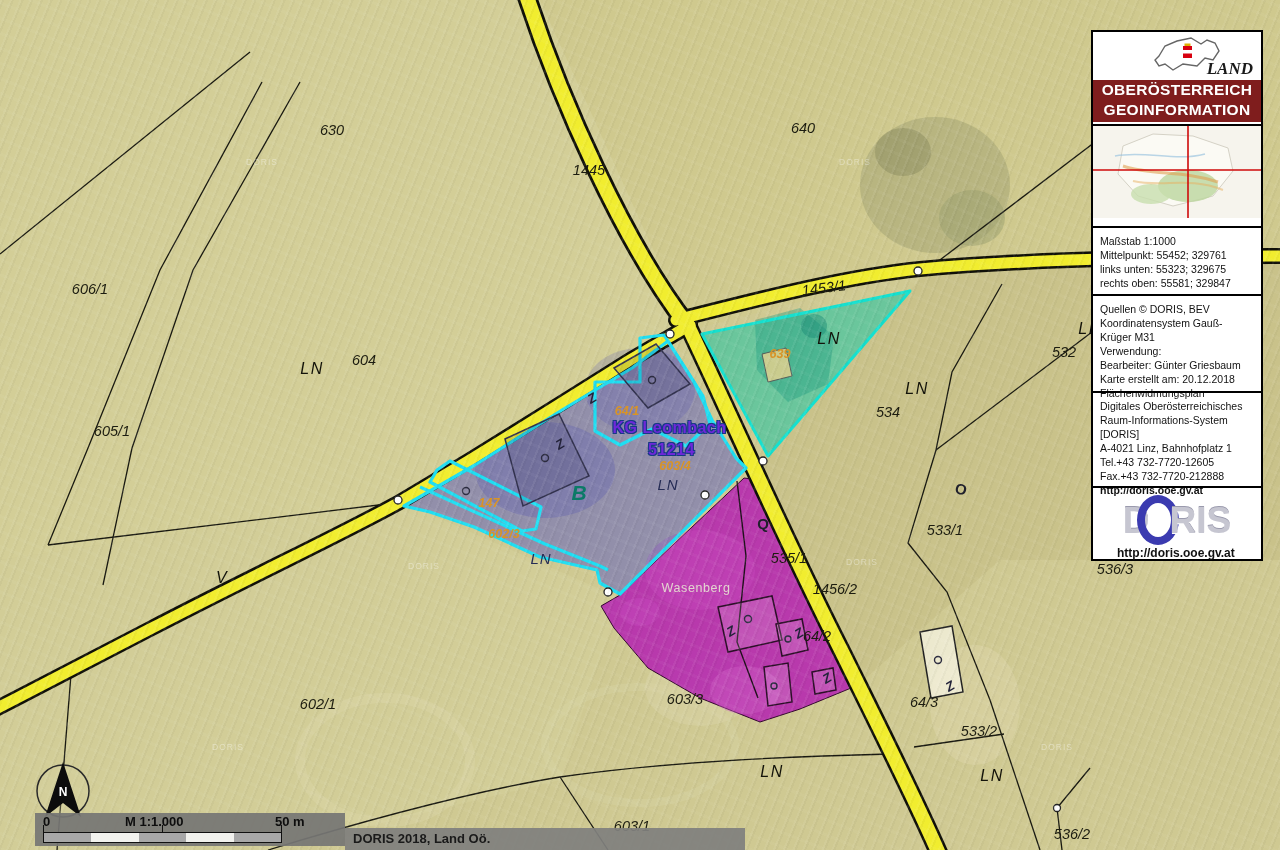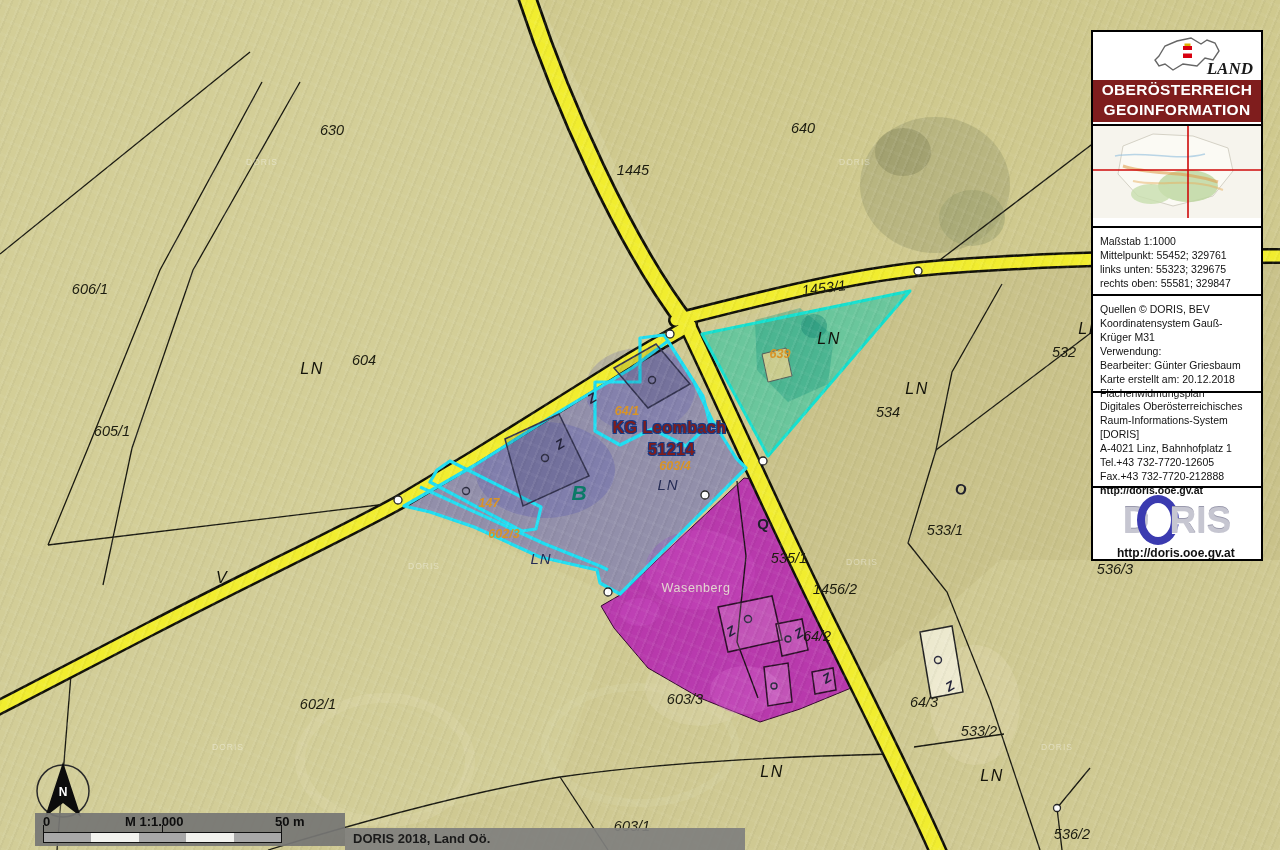--- a/index.html
+++ b/index.html
@@ -10,21 +10,21 @@
     background:
       repeating-linear-gradient(112deg, rgba(255,255,255,.055) 0 2px, rgba(0,0,0,.028) 2px 4px, transparent 4px 9px),
       repeating-linear-gradient(22deg, rgba(255,255,255,.03) 0 3px, transparent 3px 14px);}
   
   #labels{position:absolute;inset:0;pointer-events:none;}
   .lbl{position:absolute;transform:translate(-50%,-50%);white-space:nowrap;}
   .parcel{font:italic 14.5px/1 "Liberation Sans",sans-serif;color:#1c1c10;}
   .ln{font:italic 16px/1 "Liberation Sans",sans-serif;letter-spacing:1.5px;color:#13130a;}
   .ln-dark{font:italic 15px/1 "Liberation Sans",sans-serif;color:#262c55;letter-spacing:1px;}
   .orange{font:italic 600 12.5px/1 "Liberation Sans",sans-serif;color:#d89427;}
-  .kg{font:700 16px/1 "Liberation Sans",sans-serif;color:#7f1d1d;letter-spacing:.5px;
+  .kg{font:700 16px/1 "Liberation Sans",sans-serif;color:#6d28d9;letter-spacing:.5px;
       text-shadow:1px 1px 0 #173a85,-1px -1px 0 #173a85,1px -1px 0 #173a85,-1px 1px 0 #173a85;padding-left:23px;}
   .bzone{font:italic 700 21px/1 "Liberation Sans",sans-serif;color:#0b7a67;}
   .place{font:12.5px/1 "Liberation Sans",sans-serif;color:#e6e1d2;letter-spacing:.6px;opacity:.92;}
   .sym{font:700 15px/1 "Liberation Sans",sans-serif;color:#20202c;}
   .symz{font:italic 700 13px/1 "Liberation Sans",sans-serif;color:#23233a;}
   .wm{font:8.5px/1 "Liberation Sans",sans-serif;color:rgba(255,255,255,.38);letter-spacing:1px;}
   
   .titlebox{position:absolute;left:178px;top:52px;width:478px;height:30px;box-sizing:border-box;
     background:#fff;border:2px solid #000;overflow:hidden;white-space:nowrap;
     font:700 17px/26px "Liberation Sans",sans-serif;color:#111;padding-left:7px;letter-spacing:.2px;}
@@ -174,21 +174,21 @@
           <circle cx="938" cy="660" r="3.5"></circle>
         <circle cx="774" cy="686" r="3"></circle>
       </g>
     </g>
   </svg>
 
   <div class="texture"></div>
 
   <div id="labels">
       <span class="lbl parcel" style="left: 332px; top: 130px;">630</span>
-      <span class="lbl parcel" style="left: 589px; top: 170px; margin-left: 44px;">1445</span>
+      <span class="lbl parcel" style="left: 589px; top: 170px;">1445</span>
       <span class="lbl parcel" style="left: 803px; top: 128px;">640</span>
       <span class="lbl parcel" style="left: 90px; top: 289px;">606/1</span>
       <span class="lbl ln" style="left: 312px; top: 369px;">LN</span>
       <span class="lbl parcel" style="left: 364px; top: 360px; font-style: italic;">604</span>
       <span class="lbl parcel" style="left: 112px; top: 431px;">605/1</span>
       <span class="lbl parcel" style="left: 824px; top: 288px; transform: translate(-50%, -50%) rotate(-7deg);">1453/1</span>
       <span class="lbl ln" style="left: 829px; top: 339px;">LN</span>
       <span class="lbl orange" style="left: 780px; top: 354px;">639</span>
       <span class="lbl ln" style="left: 917px; top: 389px;">LN</span>
       <span class="lbl parcel" style="left: 888px; top: 412px;">534</span>

